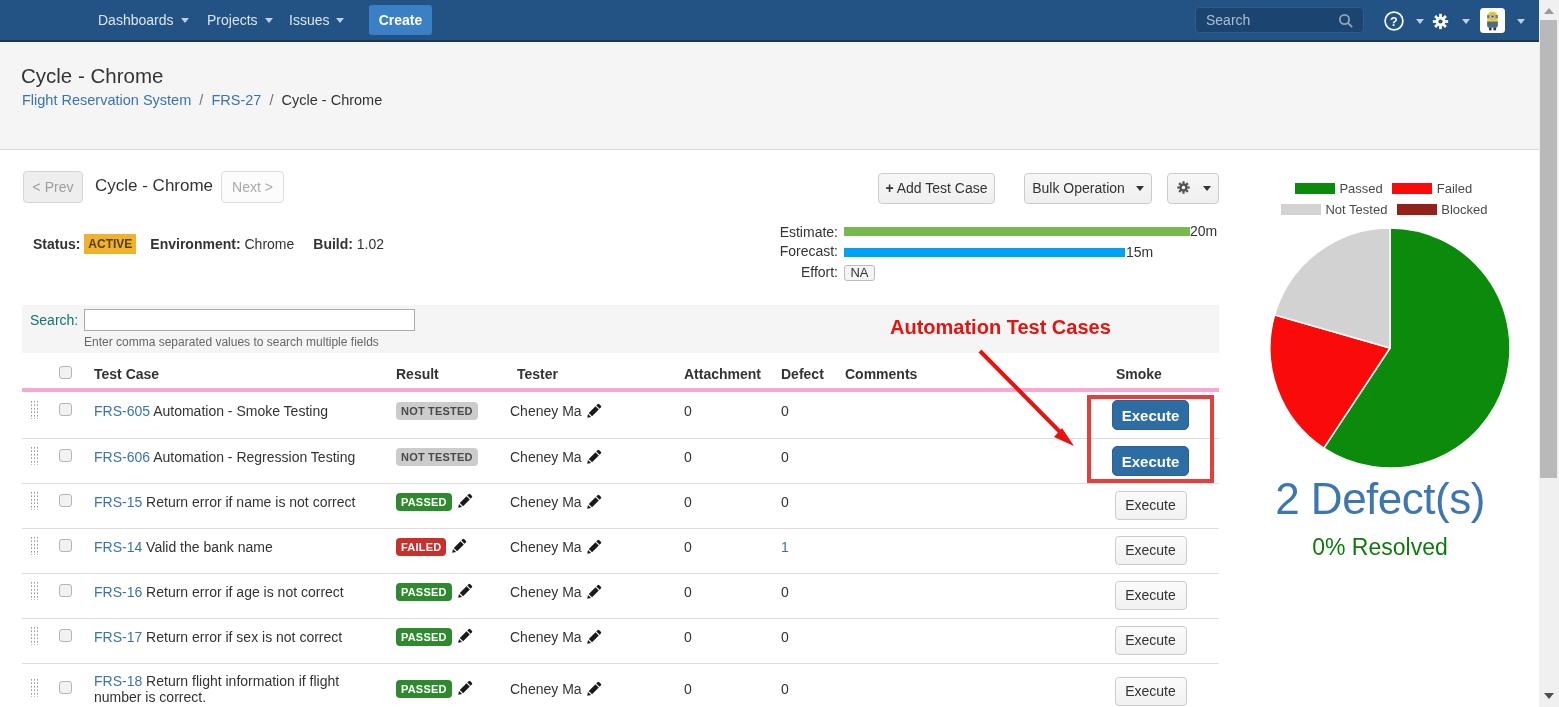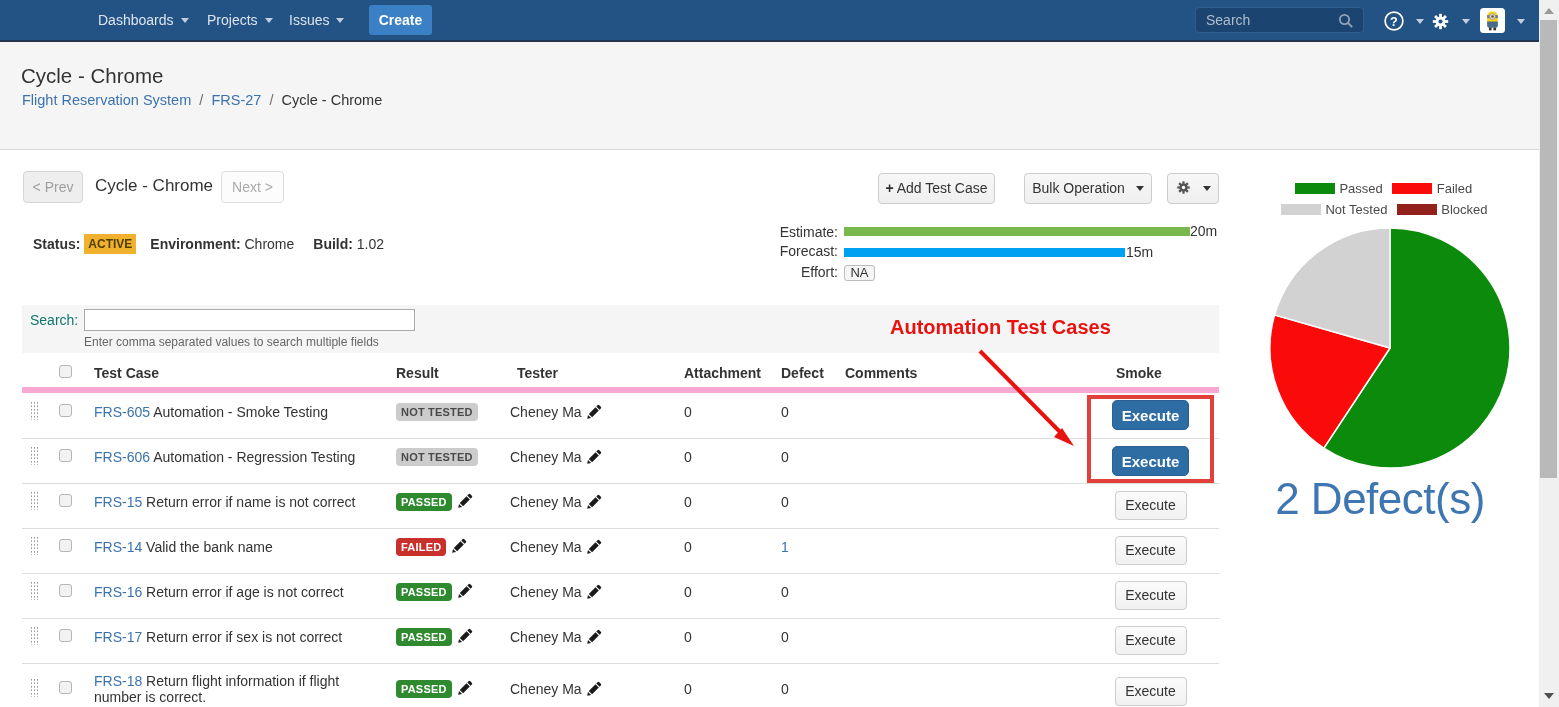--- a/index.html
+++ b/index.html
@@ -44,21 +44,21 @@
 #searchinput { position:absolute; left:62px; top:4px; width:331px; height:22px; background:#fff; border:1px solid #aaa; }
 #searchhint { position:absolute; left:62px; top:30px; font-size:12px; color:#666; }
 
 
 #annot { position:absolute; left:890px; top:164px; font-size:20px; font-weight:bold; color:#e8120e; letter-spacing:0px; }
 
 
 #tbl { position:absolute; left:22px; top:200px; width:1197px; }
 table { border-collapse:collapse; width:1197px; font-size:14px; color:#333; }
 th { font-weight:bold; text-align:left; padding:0; font-size:14px; }
-tr.hdr { height:38px; border-bottom:6px solid #f9a8d4; }
+tr.hdr { height:38px; border-bottom:4px solid #f9a8d4; }
 tr.row { height:45px; border-bottom:1px solid #ddd; }
 td { padding:0 0 7px 0; vertical-align:middle; }
 td.act { padding-bottom:0; text-align:center; }
 tr#r7 td { padding-bottom:13px; }
 tr#r7 td.act { padding-bottom:7px; }
 th { padding-top:7px; }
 .badge { display:inline-block; font-size:11px; font-weight:bold; color:#fff; padding:3px 5px; border-radius:4px; letter-spacing:0.2px; }
 .nt { background:#ccc; color:#4a4a4a; }
 .pa { background:#2f8a2f; }
 .fa { background:#c9302c; }
@@ -339,20 +339,21 @@
     <div style="position:absolute; left:41px; top:200px; white-space:nowrap;">
       <span class="sw" style="background:#d2d2d2;"></span> <span class="legtxt">Not Tested</span>
       <span class="sw" style="background:#93221d; margin-left:5px;"></span> <span class="legtxt">Blocked</span>
     </div>
     <svg style="position:absolute; left:27px; top:225px;" width="246" height="246" viewBox="0 0 246 246">
       <path d="M123,123 L123.0,3.0 A120,120 0 1 1 56.8,223.1 Z" fill="#0b8a0b" stroke="#fff" stroke-width="1.5"></path>
       <path d="M123,123 L56.8,223.1 A120,120 0 0 1 7.6,89.9 Z" fill="#fb0a0a" stroke="#fff" stroke-width="1.5"></path>
       <path d="M123,123 L7.6,89.9 A120,120 0 0 1 123.0,3.0 Z" fill="#d2d2d2" stroke="#fff" stroke-width="1.5"></path>
     </svg>
     <div id="defects">2 Defect(s)</div>
+    <div id="resolved">0% Resolved</div>
   </div>
 
   <div id="sbar">
     <div id="sthumb"></div>
     <div class="tri-up"></div>
     <div class="tri-dn"></div>
   </div>
 
 </div>
 

